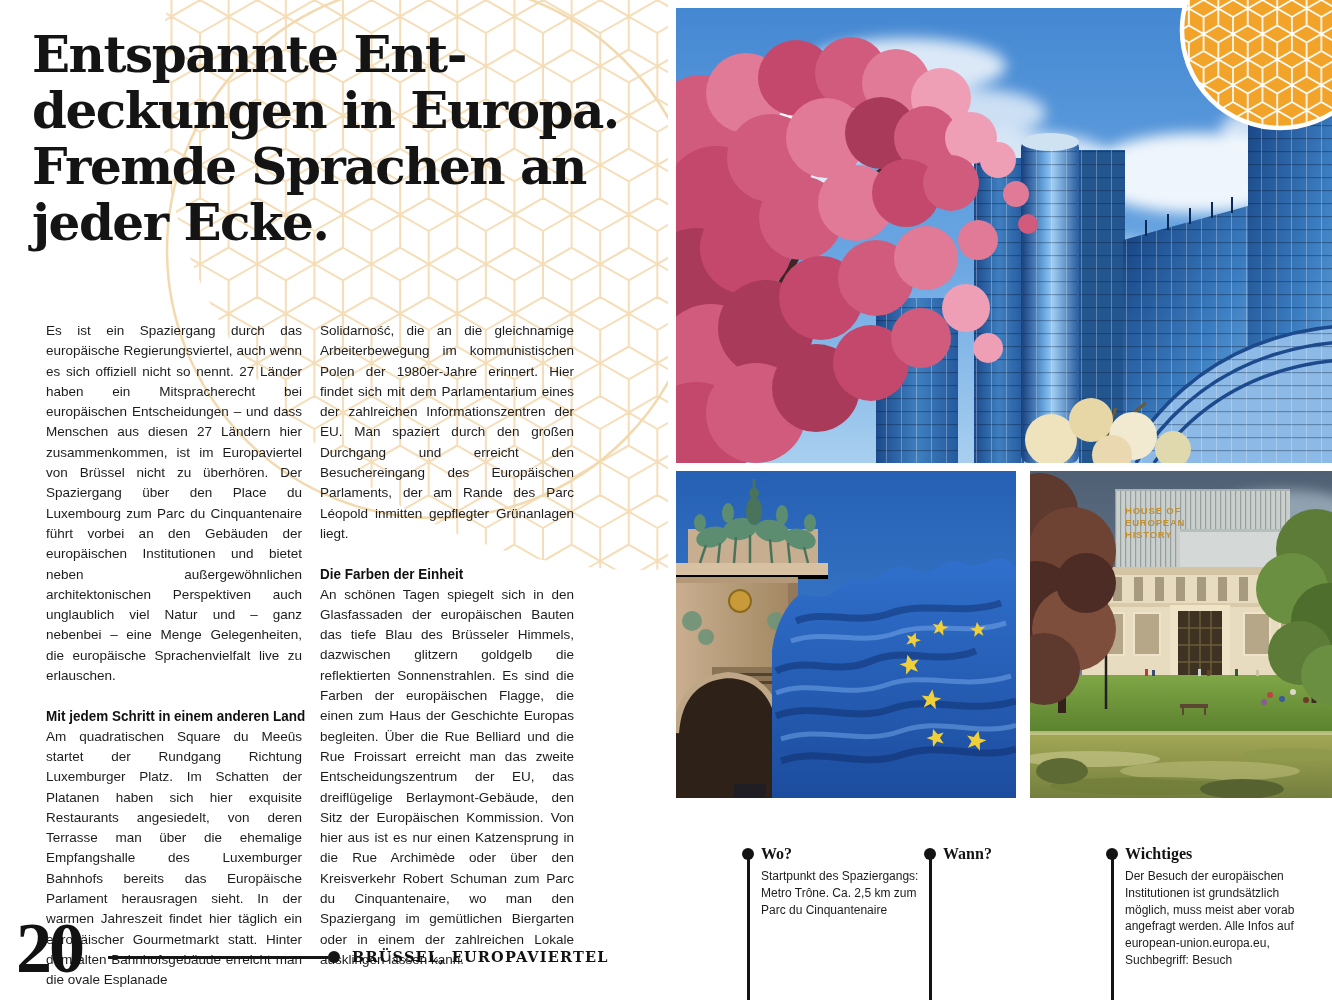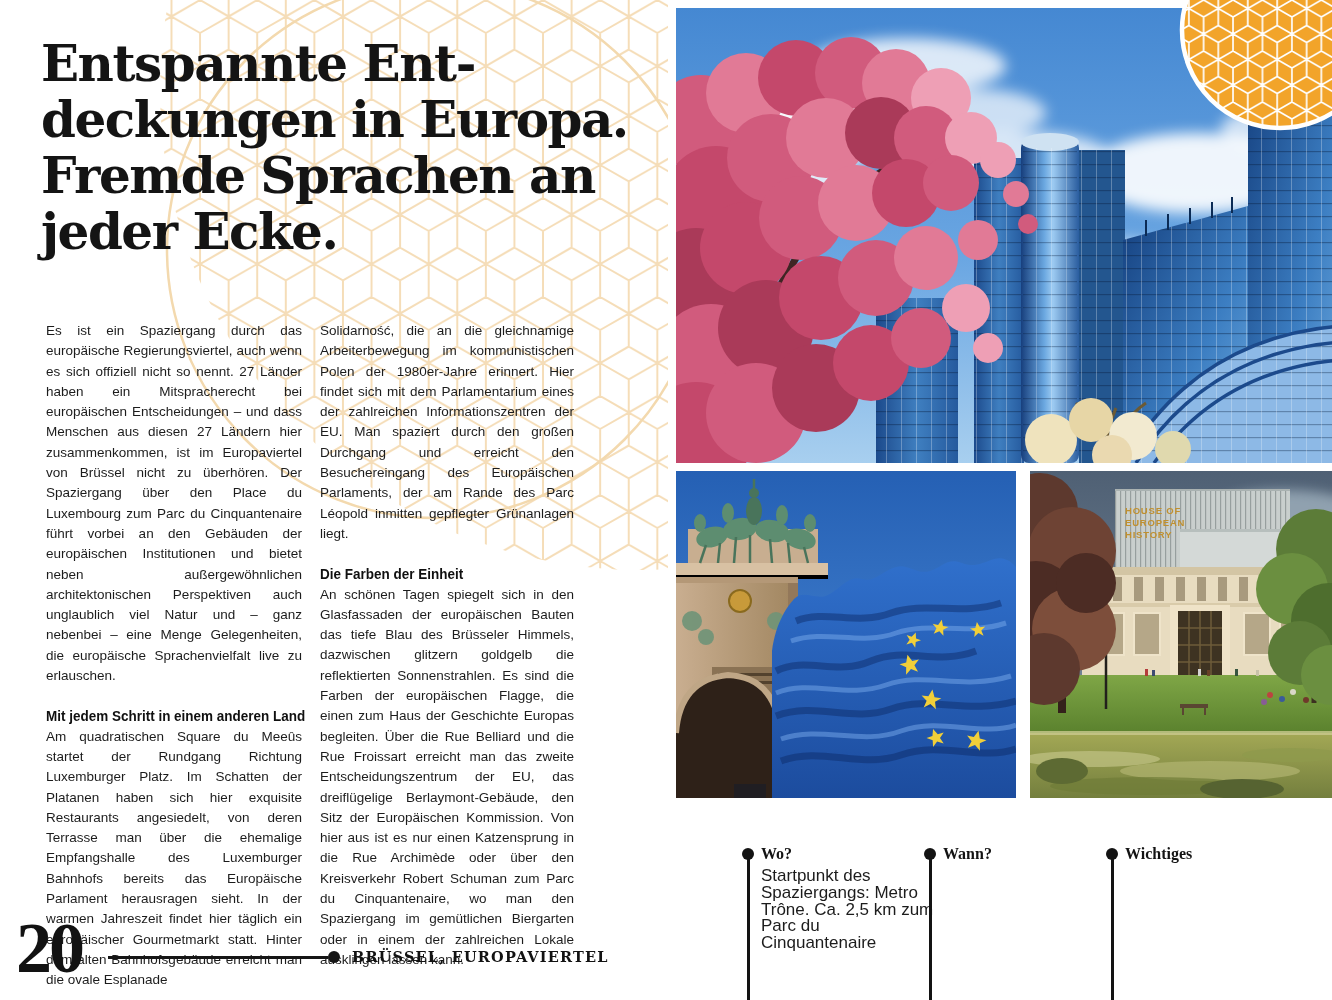--- a/index.html
+++ b/index.html
@@ -2,21 +2,21 @@
 <html lang="de"><head>
 <meta charset="utf-8">
 <style>
   html,body{margin:0;padding:0;}
   body{
     width:1332px;height:1000px;position:relative;overflow:hidden;
     background:#ffffff;font-family:"Liberation Sans",sans-serif;color:#1a1a1a;
   }
   .decor{position:absolute;left:0;top:0;z-index:0;}
   .headline{
-    position:absolute;left:25px;top:20px;width:625px;z-index:2;margin:16px;
+    position:absolute;left:25px;top:20px;width:625px;z-index:2;margin:7px;
     font-family:"DejaVu Serif",serif;font-weight:700;
     font-size:50px;line-height:56px;letter-spacing:-1.5px;color:#141414;
     white-space:pre-line;
   }
   .col{position:absolute;top:273px;z-index:2;font-size:13.5px;line-height:20.3px;
        text-align:justify;color:#1c1c1c;margin-top:48px;}
   .col-1{left:46px;width:256px;}
   .col-2{left:320px;width:254px;}
   .col p{margin:0;}
   .col h3{
@@ -46,21 +46,21 @@
   .info-1{left:924px;}
   .info-2{left:1106px;}
   .info-dot{position:absolute;left:0;top:2px;width:12px;height:12px;border-radius:50%;background:#131313;}
   .info-line{position:absolute;left:5px;top:9px;width:2.5px;height:145px;background:#131313;}
   .info-content{margin-left:19px;}
   .info-0 .info-content{width:178px;}
   .info-1 .info-content{width:162px;}
   .info-2 .info-content{width:172px;}
   .info-heading{margin:0 0 6px 0;font-family:Liberation Serif, serif;font-weight:700;
                 font-size:16px;line-height:16px;color:#131313;}
-  .info-text{margin:0;font-size:17px;line-height:16.8px;color:#1c1c1c;
+  .info-text{margin:0;font-size:12px;line-height:16.8px;color:#1c1c1c;
              hyphens:auto;-webkit-hyphens:auto;}
   .sign-text{font-family:"Liberation Sans",sans-serif;font-weight:700;
              font-size:9.5px;letter-spacing:.8px;fill:#c09030;}
 </style>
 </head>
 <body>
 
 <svg class="decor" width="668" height="1000" viewBox="0 0 668 1000">
   <defs>
     <pattern id="creamCubes" patternUnits="userSpaceOnUse" width="57.16" height="99">
@@ -477,14 +477,15 @@
   <span class="info-line"></span>
   <div class="info-content">
     <h4 class="info-heading">Wann?</h4>
   </div>
 </div>
 <div class="info-item info-2">
   <span class="info-dot"></span>
   <span class="info-line"></span>
   <div class="info-content">
     <h4 class="info-heading">Wichtiges</h4>
+    <p class="info-text">Der Besuch der europäischen Institutionen ist grundsätzlich möglich, muss meist aber vorab angefragt werden. Alle Infos auf european-union.europa.eu, Suchbegriff: Besuch</p>
   </div>
 </div>
 
 </body></html>

